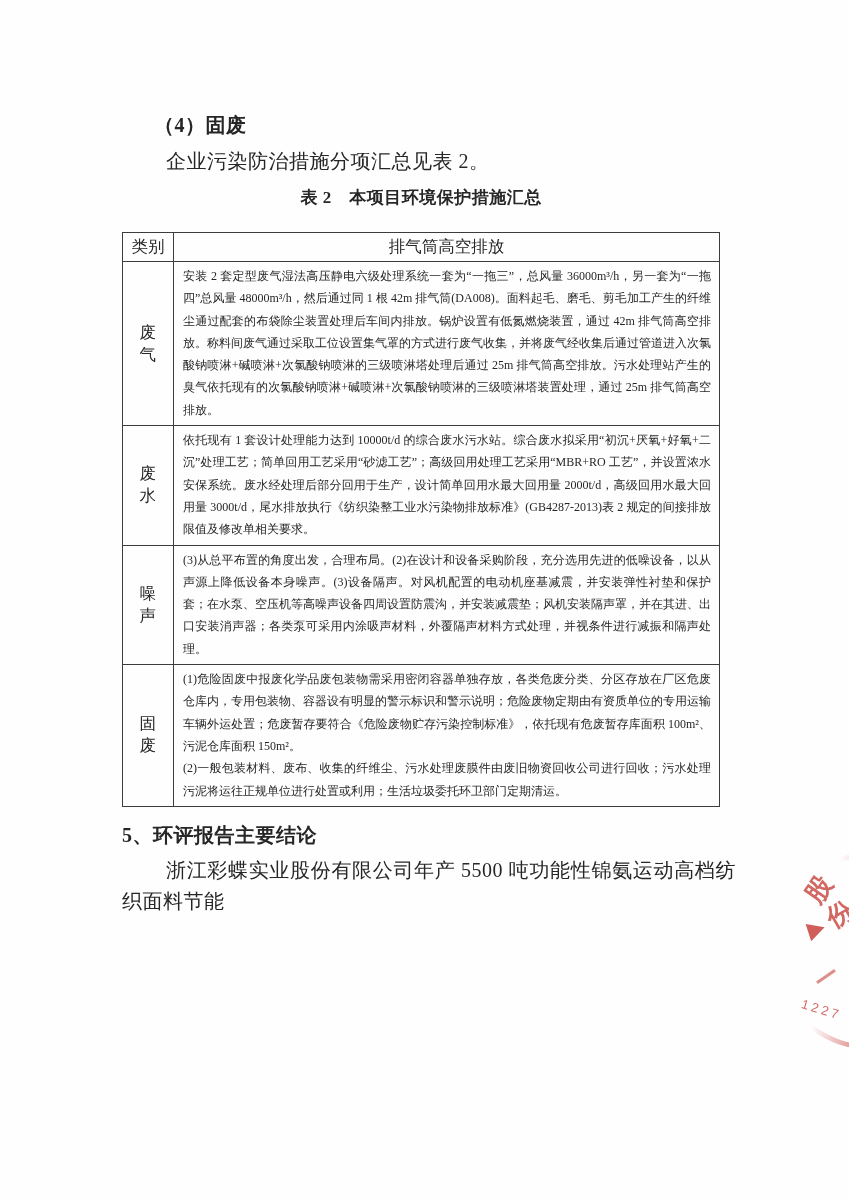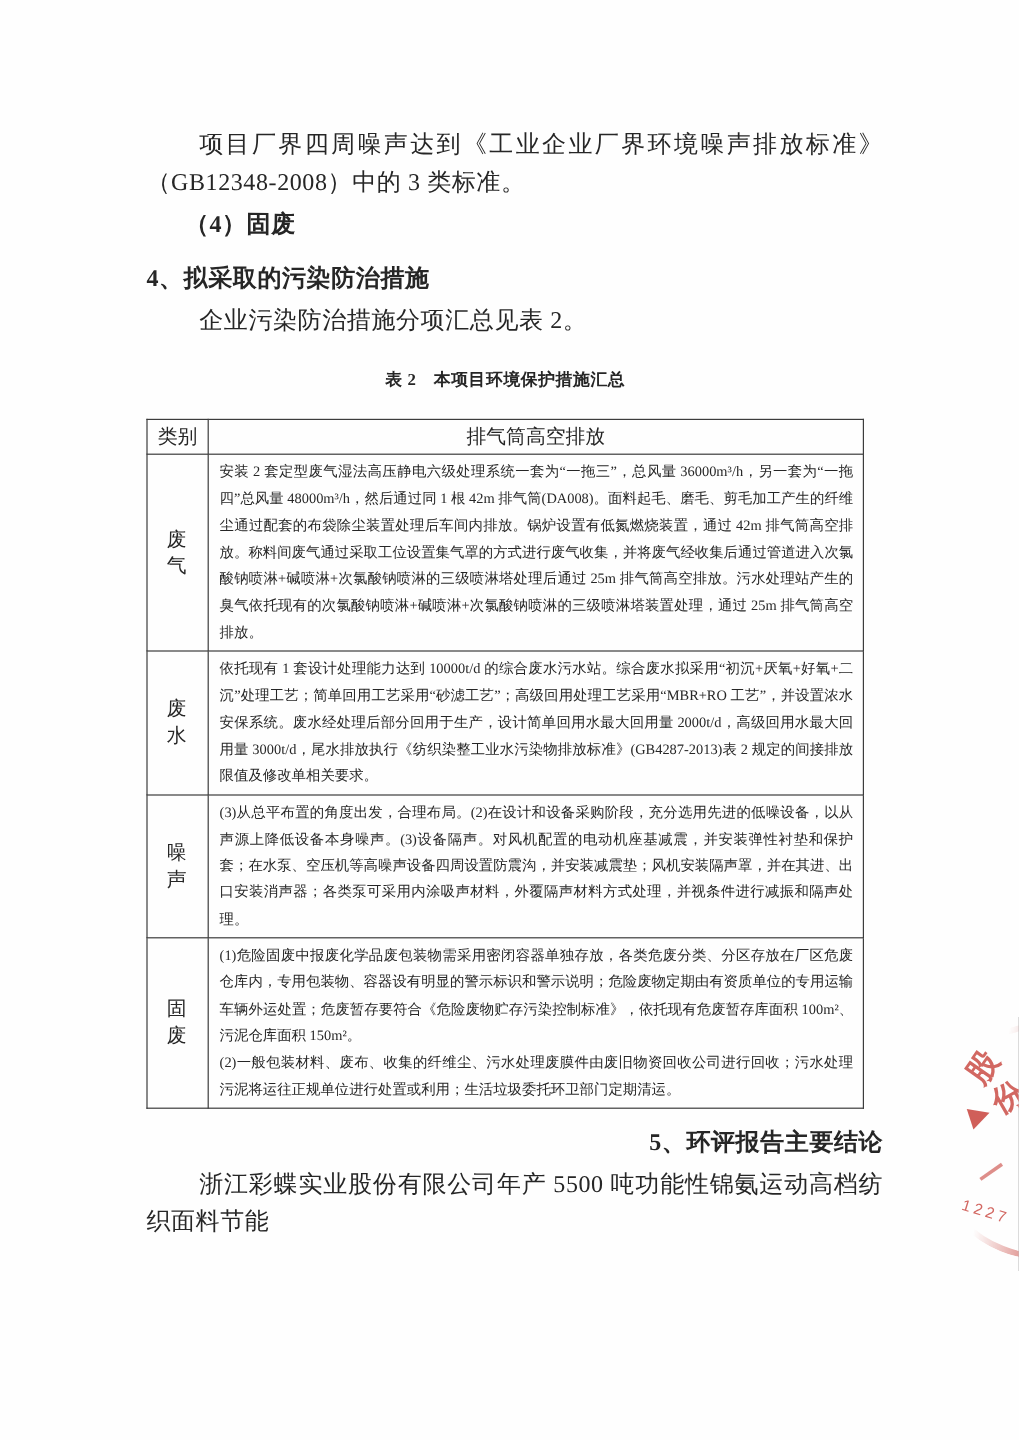--- a/index.html
+++ b/index.html
@@ -29,24 +29,24 @@
   .gap-s{margin-top:4px;font-weight:bold;}
   .heading{
     font-size:20px;
     font-weight:bold;
     line-height:30px;
     margin-top:14px;
     letter-spacing:0.5px;
   }
   .table-intro{margin-top:5px;}
   .table-caption{
-    margin-top:25px;
+    margin-top:9px;
     width:598px;
     text-align:center;
-    font-size:14px;
+    font-size:17px;
     font-weight:bold;
     letter-spacing:0.5px;
   }
   table.measures{
     margin-top:23px;
     width:598px;
     border-collapse:collapse;
     table-layout:fixed;
   }
   table.measures th, table.measures td{
@@ -54,35 +54,35 @@
   }
   th.cat-col{width:50px;}
   table.measures th{
     font-weight:normal;
     font-size:16.5px;
     height:28px;
     text-align:center;
     padding:0;
   }
   td.cat-cell{
-    text-align:left;
+    text-align:right;
     vertical-align:middle;
     font-size:16.5px;
     letter-spacing:1px;
     padding:16px;
   }
   td.content-cell{
     font-size:12px;
     line-height:22.3px;
     text-align:justify;
     vertical-align:top;
     padding:3px 8px 4px 9px;
   }
   td.content-cell p{margin:0;}
-  .tail{margin-top:13px;text-align:right;}
+  .tail{margin-top:13px;}
   
   .stamp-circle{
     position:absolute;
     left:772px;top:852px;
     width:188px;height:188px;
     border:5px solid #c8433c;
     border-radius:50%;
     opacity:0.78;
     -webkit-mask-image:linear-gradient(100deg,transparent 30%,#000 58%);
     mask-image:linear-gradient(100deg,transparent 30%,#000 58%);
@@ -125,26 +125,24 @@
     font-family:"Liberation Sans","DejaVu Sans",sans-serif;
   }
 </style>
 </head>
 <body>
 
 <div class="page">
 
   <div class="content">
 
-    <p class="body-para indent2">项目厂界四周噪声达到《工业企业厂界环境噪声排放标准》（GB12348-2008）中的 3 类标准。</p>
 
     <p class="body-para indent15 gap-s">（4）固废</p>
 
 
-    <p class="heading">4、拟采取的污染防治措施</p>
 
     <p class="body-para indent2 table-intro">企业污染防治措施分项汇总见表 2。</p>
 
     <p class="table-caption">表 2　本项目环境保护措施汇总</p>
 
     <table class="measures">
       <thead>
         <tr>
           <th class="cat-col">类别</th>
           <th>排气筒高空排放</th>

